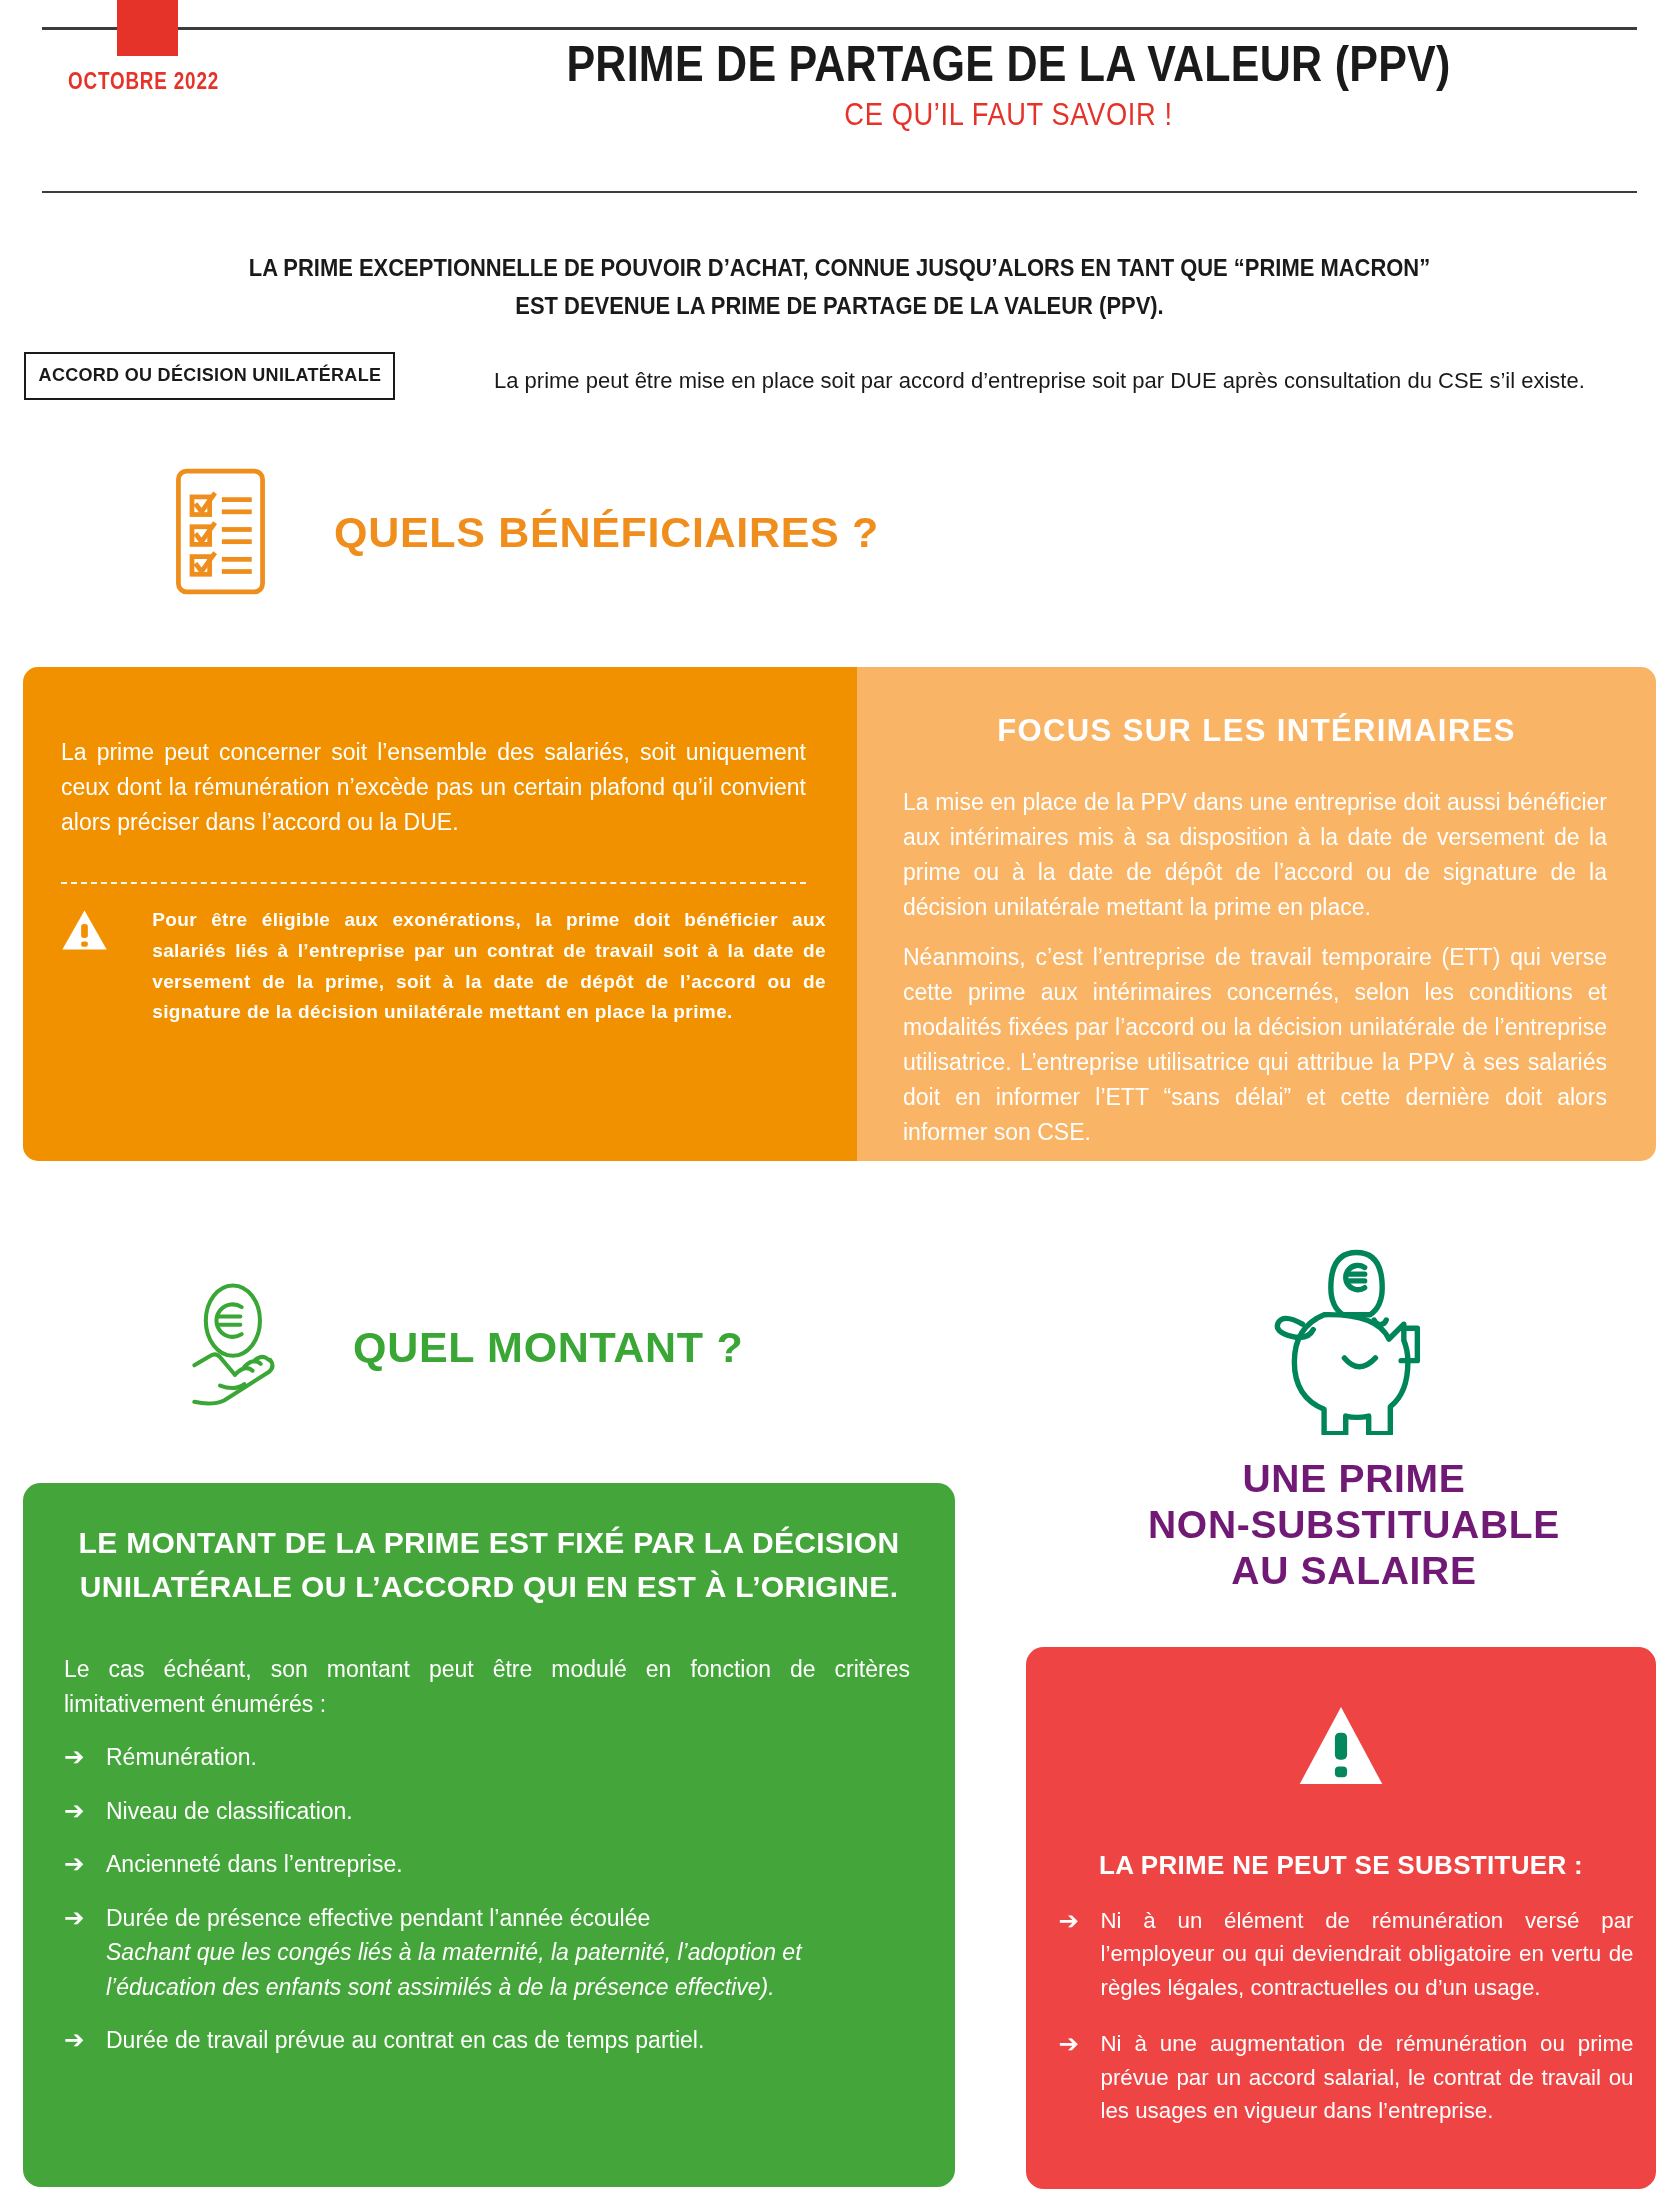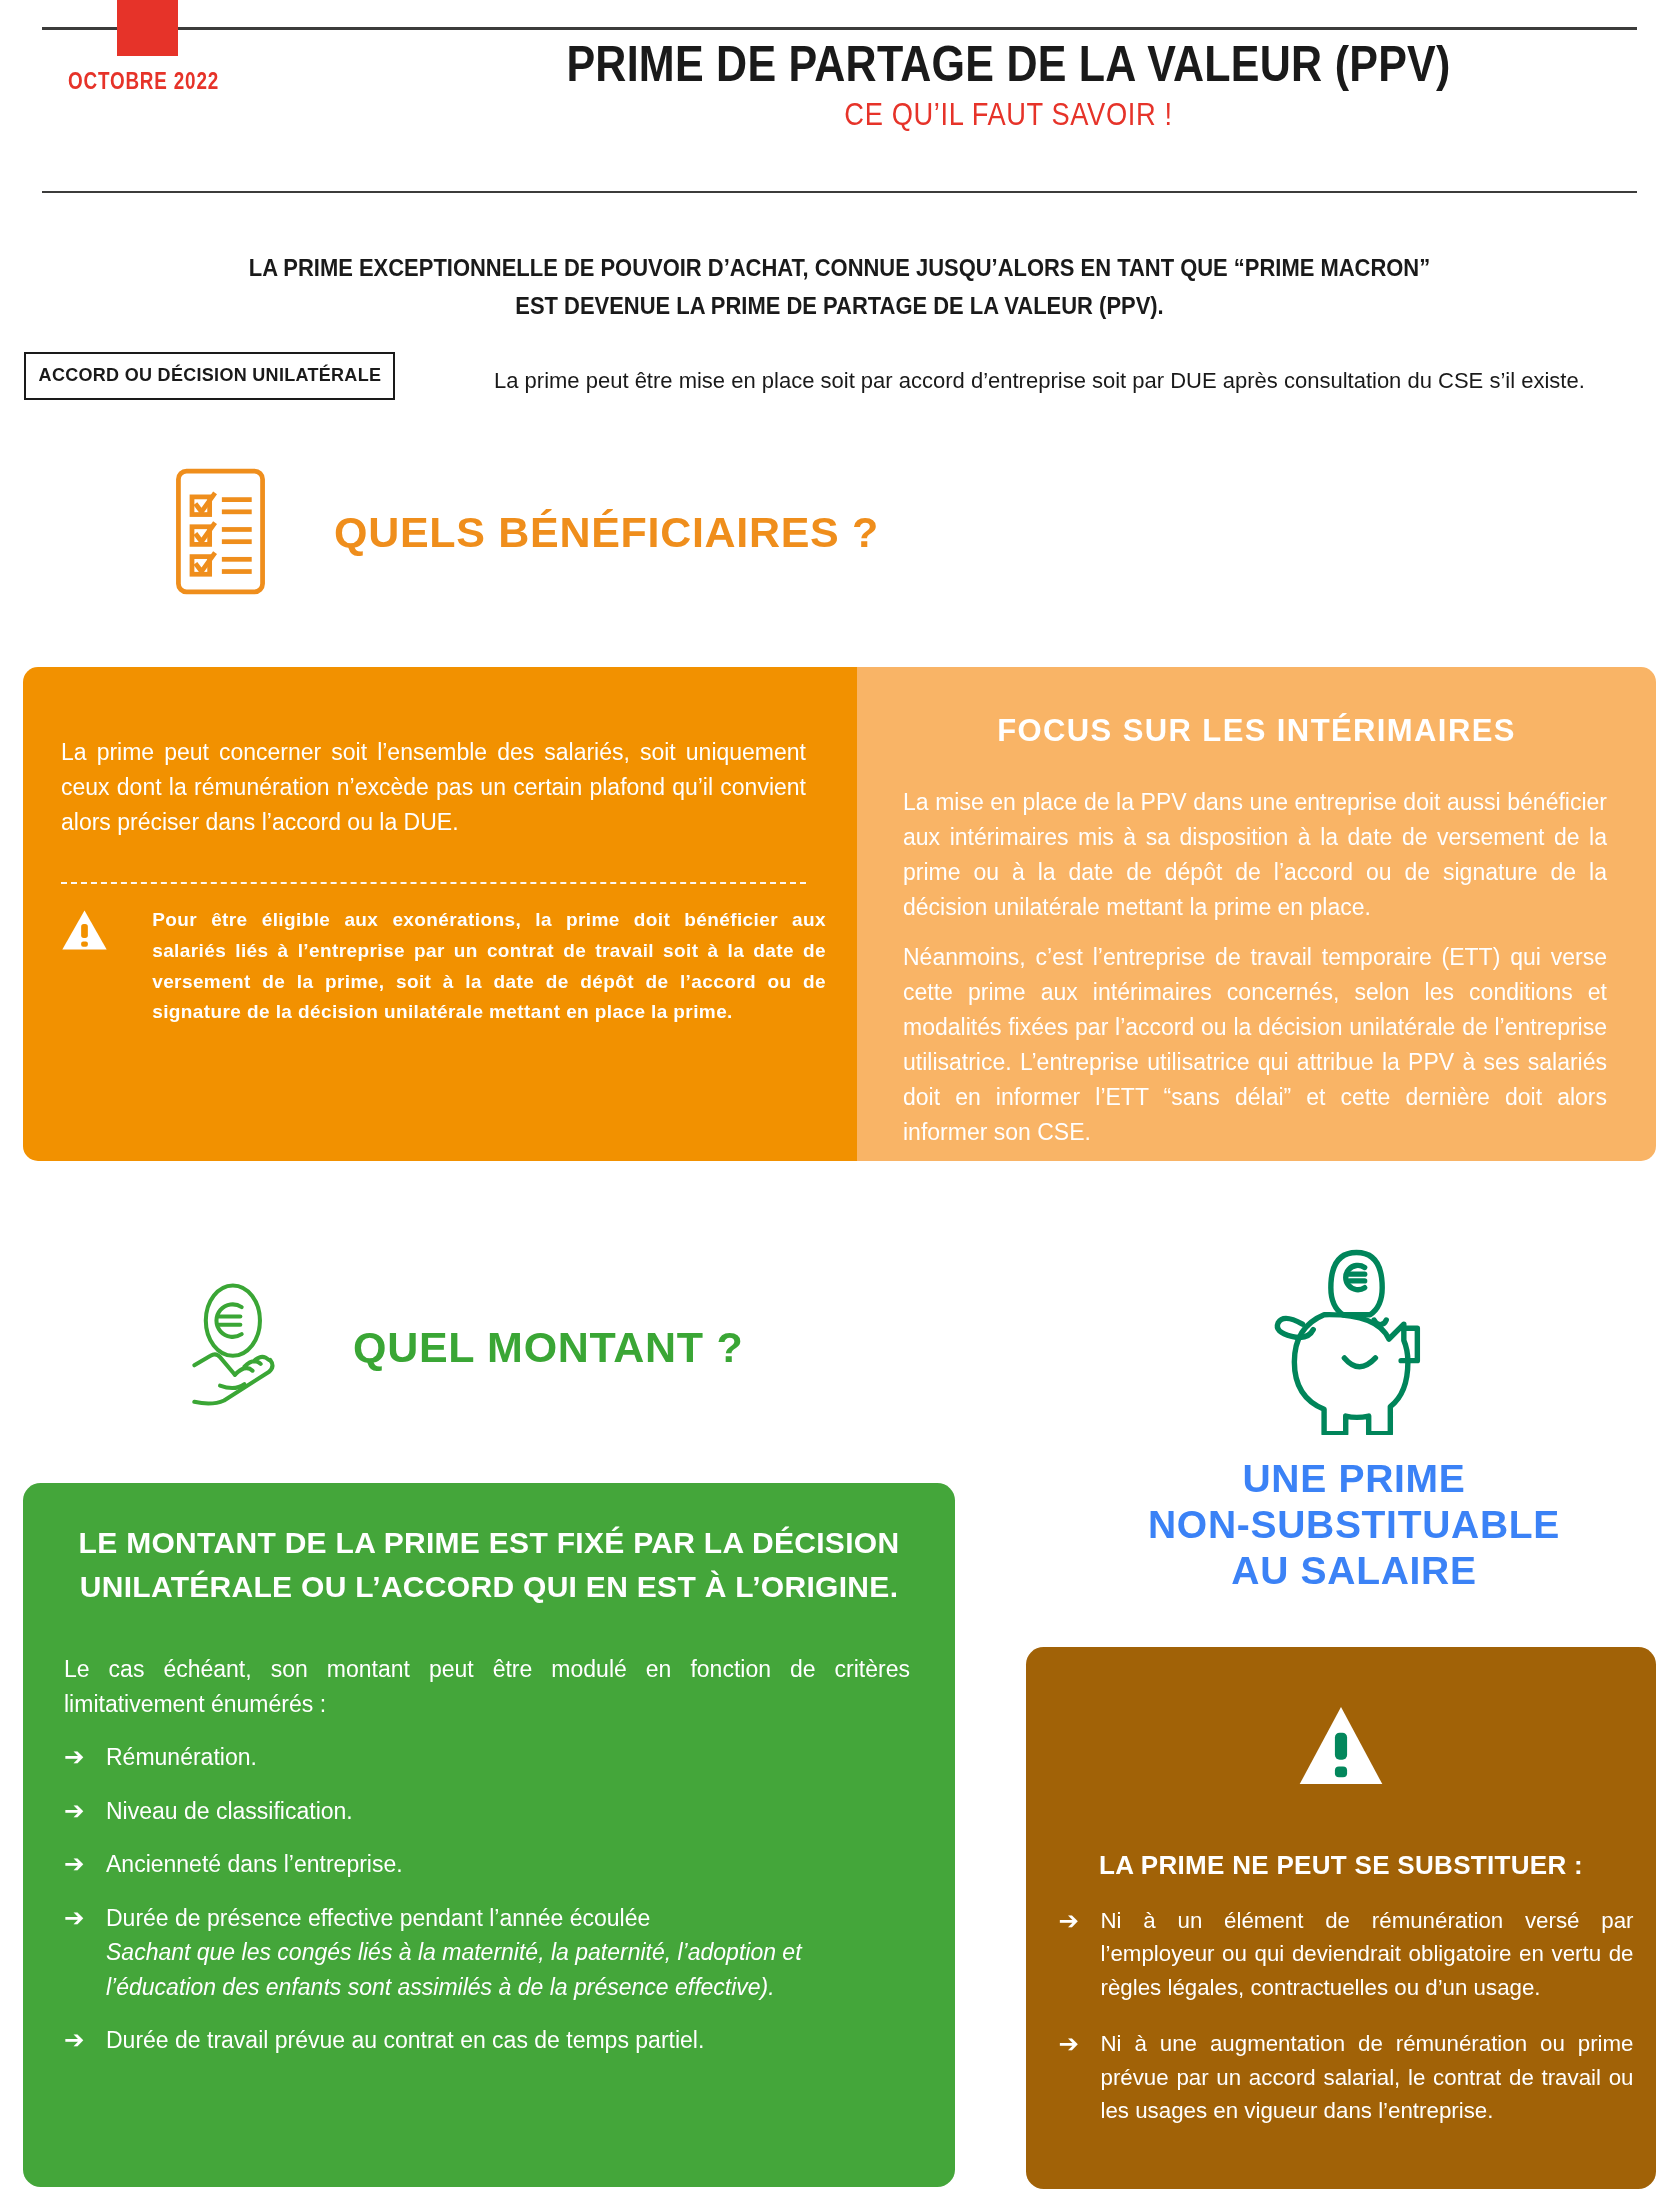--- a/index.html
+++ b/index.html
@@ -165,27 +165,27 @@
     font-family:"Liberation Sans Narrow","Liberation Sans",sans-serif;
     color:#ffffff; font-size:23px; line-height:1.5; flex:1;
   }
   .bullet .bitalic { font-style:italic; display:block; }
 
   
   #head-piggy { position:absolute; left:1056px; top:1239px; width:596px; text-align:center; }
   .piggy-title {
     margin-top:19px;
     font-family:"Liberation Sans Narrow","Liberation Sans",sans-serif;
-    font-size:39px; font-weight:700; color:#3b82f6; line-height:1.18;
+    font-size:39px; font-weight:700; color:#701a75; line-height:1.18;
     letter-spacing:0.7px;
   }
 
   .panel-subst {
     left:1026px; top:1647px; width:630px; height:542px;
-    background:#a16207;
+    background:#ef4444;
     border-radius:17.6px;
   }
   .subst-warn { position:absolute; left:0; right:0; top:57px; text-align:center; }
   .subst-title {
     position:absolute; left:20.3px; right:20.3px; top:203px; text-align:center;
     font-family:"Liberation Sans Narrow","Liberation Sans",sans-serif;
     font-size:26px; font-weight:700; color:#ffffff; letter-spacing:0.3px;
   }
   .subst-bullets { position:absolute; left:32.5px; top:257px; width:575px; }
   .subst-bullets .bullet { margin-bottom:23px; }

